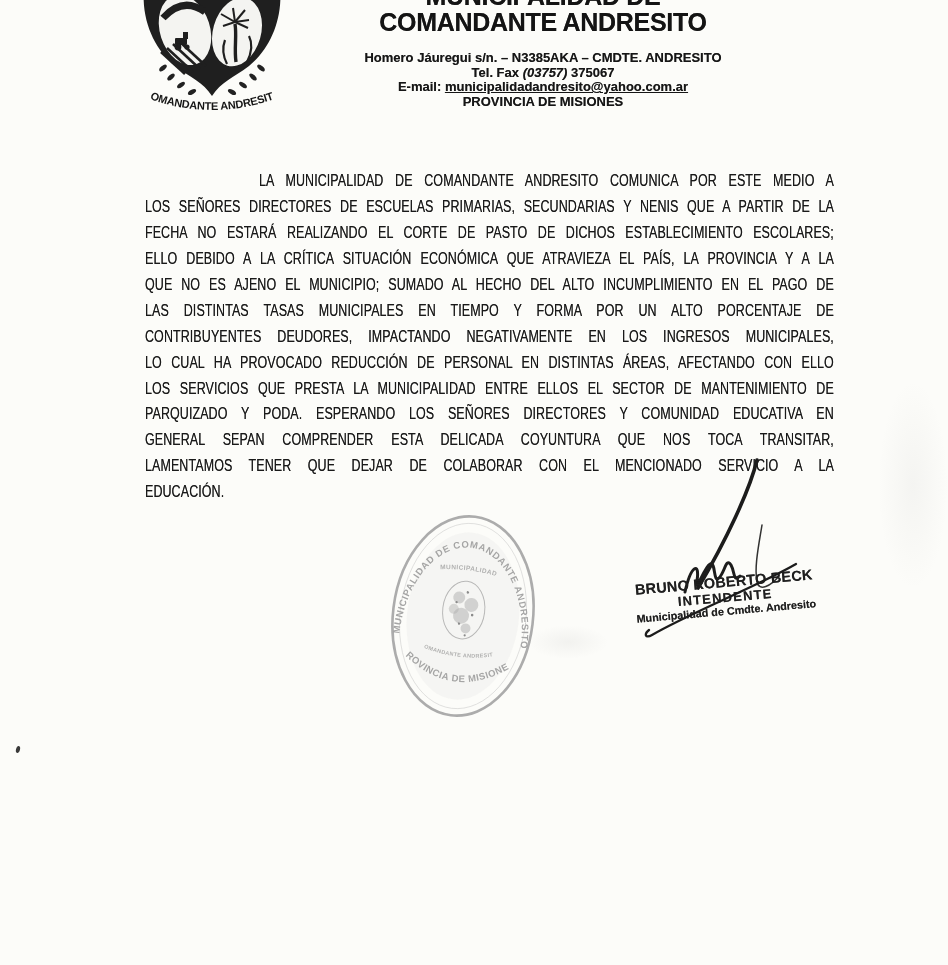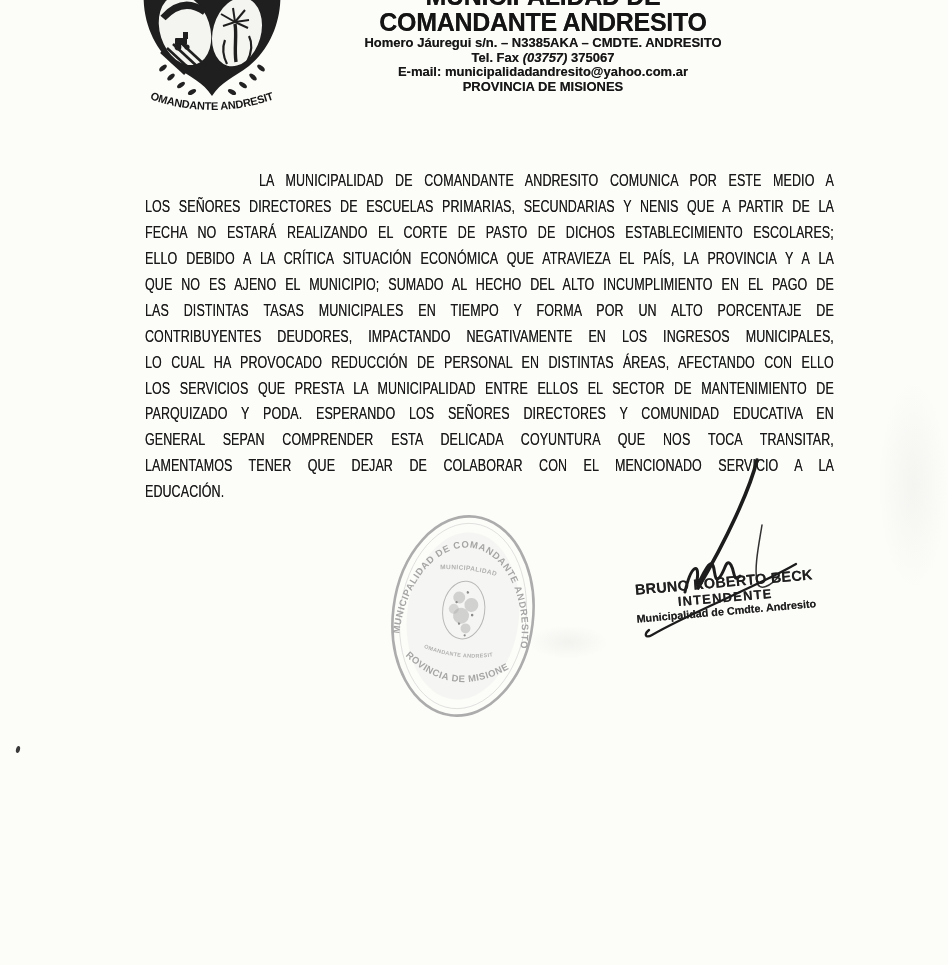--- a/index.html
+++ b/index.html
@@ -10,23 +10,23 @@
   }
 
   
   .header-block { position:absolute; left:310px; top:-17px; width:466px; text-align:center; }
   .org-line {
     font-size:25px; font-weight:bold; line-height:26px; letter-spacing:-0.3px;
     color:#141414; text-shadow:0 0 0.6px rgba(20,20,20,0.75);
   }
   .hdr-small { font-size:13px; font-weight:bold; line-height:14.6px; color:#161616;
     text-shadow:0 0 0.5px rgba(20,20,20,0.6); }
-  .hdr-addr { margin-top:1px; }
+  .hdr-addr { margin-top:16px; }
   .tel-italic { font-style:italic; }
-  .email-value { }
+  .email-value { text-decoration:underline; }
 
   .logo-svg { position:absolute; left:133px; top:-14px; }
 
   
   .letter-body {
     position:absolute; left:145px; top:168px; width:882px;
     transform:scaleX(0.781); transform-origin:left top;
     color:#191919; text-shadow:0 0 0.6px rgba(25,25,25,0.7);
   }
   .bline {

